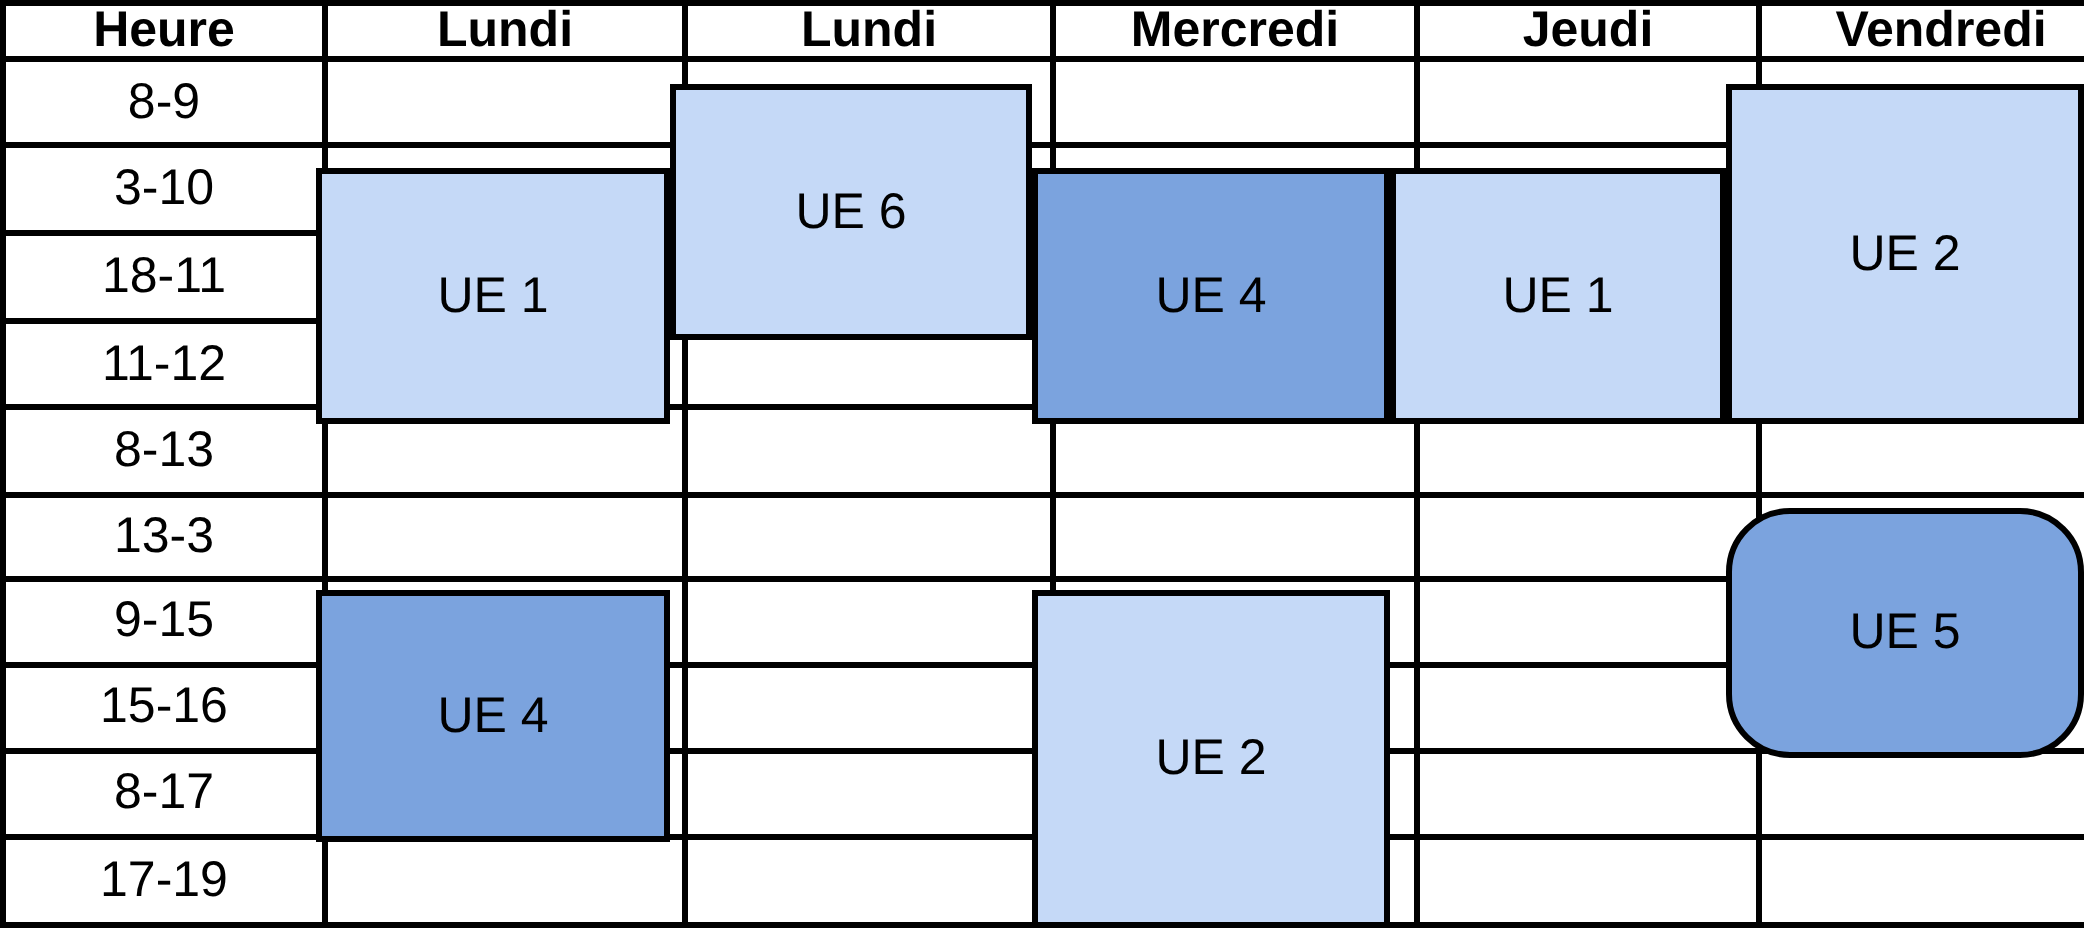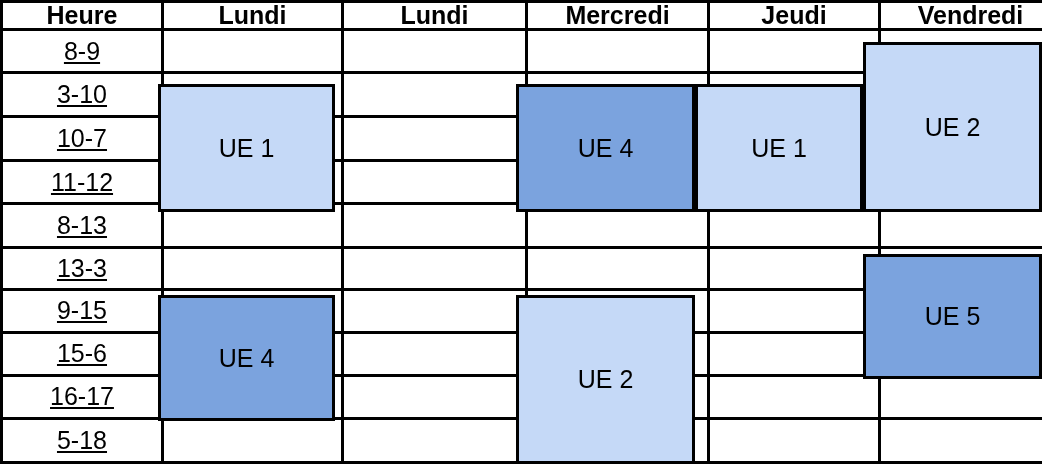--- a/index.html
+++ b/index.html
@@ -47,21 +47,20 @@
   }
   th.col-lundi, td.col-lundi { width: 177px; }
   th.col-mardi, td.col-mardi { width: 181px; }
   th.col-mercredi, td.col-mercredi { width: 179px; }
   th.col-jeudi, td.col-jeudi { width: 168px; }
   th.col-vendredi, td.col-vendredi { width: 179px; }
 
   td.time-label {
     font-weight: bold;
     font-size: 25px;
-    text-decoration: underline;
   }
   td.empty-cell {
     background: #ffffff;
   }
   
   .event-layer {
     position: absolute;
     top: 0;
     left: 0;
     width: 1042px;
@@ -108,21 +107,21 @@
         </tr>
         <tr style="height: 43px;">
           <td class="col-heure time-label">3-10</td>
           <td class="col-lundi empty-cell"></td>
           <td class="col-mardi empty-cell"></td>
           <td class="col-mercredi empty-cell"></td>
           <td class="col-jeudi empty-cell"></td>
           <td class="col-vendredi empty-cell"></td>
         </tr>
         <tr style="height: 43px;">
-          <td class="col-heure time-label">10-7</td>
+          <td class="col-heure time-label">18-11</td>
           <td class="col-lundi empty-cell"></td>
           <td class="col-mardi empty-cell"></td>
           <td class="col-mercredi empty-cell"></td>
           <td class="col-jeudi empty-cell"></td>
           <td class="col-vendredi empty-cell"></td>
         </tr>
         <tr style="height: 42px;">
           <td class="col-heure time-label">11-12</td>
           <td class="col-lundi empty-cell"></td>
           <td class="col-mardi empty-cell"></td>
@@ -148,63 +147,66 @@
         </tr>
         <tr style="height: 42px;">
           <td class="col-heure time-label">9-15</td>
           <td class="col-lundi empty-cell"></td>
           <td class="col-mardi empty-cell"></td>
           <td class="col-mercredi empty-cell"></td>
           <td class="col-jeudi empty-cell"></td>
           <td class="col-vendredi empty-cell"></td>
         </tr>
         <tr style="height: 42px;">
-          <td class="col-heure time-label">15-6</td>
-          <td class="col-lundi empty-cell"></td>
-          <td class="col-mardi empty-cell"></td>
-          <td class="col-mercredi empty-cell"></td>
-          <td class="col-jeudi empty-cell"></td>
-          <td class="col-vendredi empty-cell"></td>
-        </tr>
-        <tr style="height: 42px;">
-          <td class="col-heure time-label">16-17</td>
+          <td class="col-heure time-label">15-16</td>
+          <td class="col-lundi empty-cell"></td>
+          <td class="col-mardi empty-cell"></td>
+          <td class="col-mercredi empty-cell"></td>
+          <td class="col-jeudi empty-cell"></td>
+          <td class="col-vendredi empty-cell"></td>
+        </tr>
+        <tr style="height: 42px;">
+          <td class="col-heure time-label">8-17</td>
           <td class="col-lundi empty-cell"></td>
           <td class="col-mardi empty-cell"></td>
           <td class="col-mercredi empty-cell"></td>
           <td class="col-jeudi empty-cell"></td>
           <td class="col-vendredi empty-cell"></td>
         </tr>
         <tr style="height: 43px;">
-          <td class="col-heure time-label">5-18</td>
+          <td class="col-heure time-label">17-19</td>
           <td class="col-lundi empty-cell"></td>
           <td class="col-mardi empty-cell"></td>
           <td class="col-mercredi empty-cell"></td>
           <td class="col-jeudi empty-cell"></td>
           <td class="col-vendredi empty-cell"></td>
         </tr>
       </tbody>
   </table>
 
   <div class="event-layer" id="event-layer">
       <div class="event" style="left: 158px; top: 84px; width: 177px; height: 128px; background: rgb(197, 217, 247);">
         <span>UE 1</span>
       </div>
       <div class="event" style="left: 158px; top: 295px; width: 177px; height: 126px; background: rgb(123, 163, 222);">
         <span>UE 4</span>
       </div>
+      <div class="event" style="left: 335px; top: 42px; width: 181px; height: 128px; background: rgb(197, 217, 247);">
+        <span>UE 6</span>
+      </div>
       <div class="event" style="left: 516px; top: 84px; width: 179px; height: 128px; background: rgb(123, 163, 222);">
         <span>UE 4</span>
       </div>
       <div class="event" style="left: 516px; top: 295px; width: 179px; height: 169px; background: rgb(197, 217, 247);">
         <span>UE 2</span>
       </div>
       <div class="event" style="left: 695px; top: 84px; width: 168px; height: 128px; background: rgb(197, 217, 247);">
         <span>UE 1</span>
       </div>
       <div class="event" style="left: 863px; top: 42px; width: 179px; height: 170px; background: rgb(197, 217, 247);">
         <span>UE 2</span>
       </div>
-      <div class="event" style="left: 863px; top: 254px; width: 179px; height: 125px; background: rgb(123, 163, 222);">
+      <div class="event" style="left: 863px; top: 254px; width: 179px; height: 125px; background: rgb(123, 163, 222); border-radius: 32px;">
         <span>UE 5</span>
       </div>
     </div>
 
 </div>
 
 </body></html>

